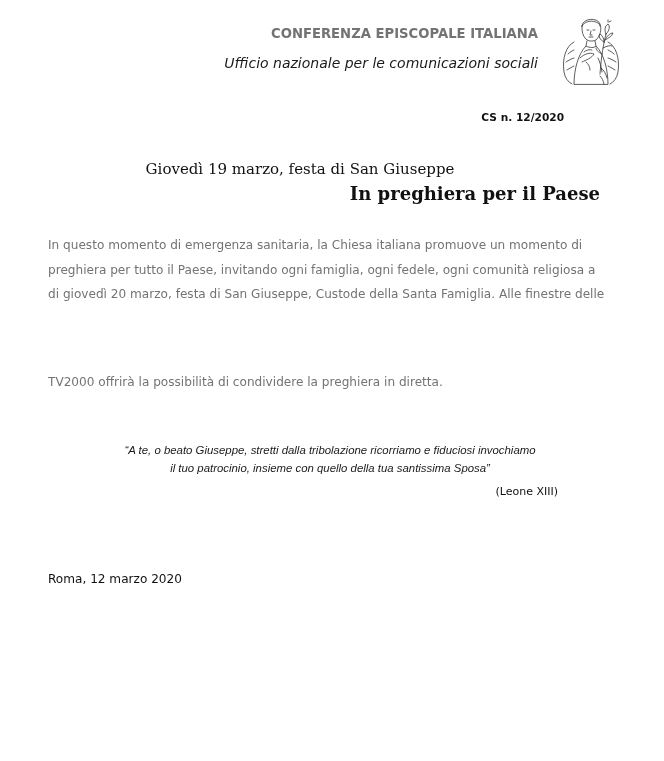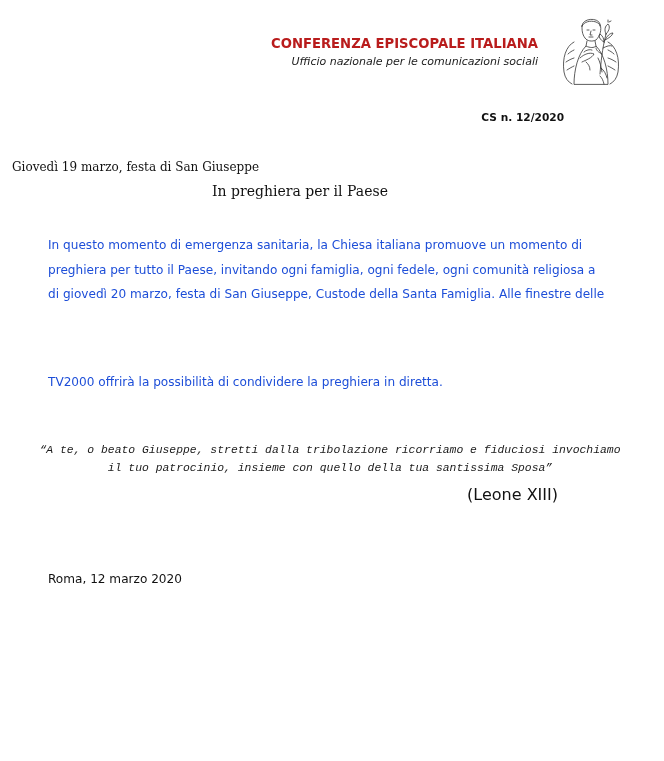--- a/index.html
+++ b/index.html
@@ -3,60 +3,60 @@
   <meta charset="utf-8">
   <style>
     html, body { margin: 0; padding: 0; background: #ffffff; }
     body {
       width: 664px; height: 761px; position: relative; overflow: hidden;
       color: #111111;
       font-family: "Liberation Sans", "DejaVu Sans", sans-serif;
     }
     .abs { position: absolute; }
     .org-name {
-      right: 126px; top: 36px;
+      right: 126px; top: 26px;
       font-family: "DejaVu Sans", sans-serif;
       font-size: 13.2px; font-weight: bold; letter-spacing: 0px;
-      white-space: nowrap; color: #b91c1c;
+      white-space: nowrap; color: #737373;
     }
     .office-name {
       right: 126px; top: 55px;
       font-family: "DejaVu Sans", sans-serif;
-      font-size: 11px; font-style: italic; white-space: nowrap; color: #1a1a1a;
+      font-size: 14px; font-style: italic; white-space: nowrap; color: #1a1a1a;
     }
     .logo { left: 560px; top: 14px; width: 62px; height: 74px; }
     .cs-number {
       right: 100px; top: 111px;
       font-family: "DejaVu Sans", sans-serif;
       font-size: 10.6px; font-weight: bold; white-space: nowrap;
     }
     .subtitle {
-      left: 0; width: 600px; top: 160px; 
-      font-family: "DejaVu Serif", serif; font-size: 12px; white-space: nowrap; padding-left: 12px;
+      left: 0; width: 600px; top: 160px; text-align: center;
+      font-family: "DejaVu Serif", serif; font-size: 15px; white-space: nowrap;
     }
     .title {
-      left: 0; width: 600px; top: 183px; text-align: center;
-      font-family: "DejaVu Serif", serif; font-size: 14px; font-weight: normal; white-space: nowrap;
+      left: 0; width: 600px; top: 183px; text-align: right;
+      font-family: "DejaVu Serif", serif; font-size: 18px; font-weight: bold; white-space: nowrap;
     }
     .para {
       left: 48px; width: 516px;
-      font-family: "DejaVu Sans", sans-serif; font-size: 12.1px; color: #1d4ed8;
+      font-family: "DejaVu Sans", sans-serif; font-size: 12.1px; color: #737373;
     }
     .para .line { display: block; height: 24.5px; line-height: 24.5px; white-space: nowrap; text-align: justify; text-align-last: justify; }
     .para .line.last { text-align-last: left; }
     .p1 { top: 233px; }
     .p2 { top: 370px; }
     .quote {
       left: 0; width: 660px; top: 441px; text-align: center;
-      font-family: Liberation Mono, monospace; font-size: 11.4px; font-style: italic; color: #1a1a1a;
+      font-family: Liberation Sans, sans-serif; font-size: 11.4px; font-style: italic; color: #1a1a1a;
     }
     .quote span { display: block; line-height: 18px; white-space: nowrap; }
     .quote-author {
       right: 106px; top: 485px;
-      font-family: "DejaVu Sans", sans-serif; font-size: 16px; white-space: nowrap;
+      font-family: "DejaVu Sans", sans-serif; font-size: 11px; white-space: nowrap;
     }
     .place-date {
       left: 48px; top: 572px;
       font-family: "DejaVu Sans", sans-serif; font-size: 12.1px; white-space: nowrap;
     }
   </style>
 </head>
 <body>
 
 <div class="abs org-name">CONFERENZA EPISCOPALE ITALIANA</div>

